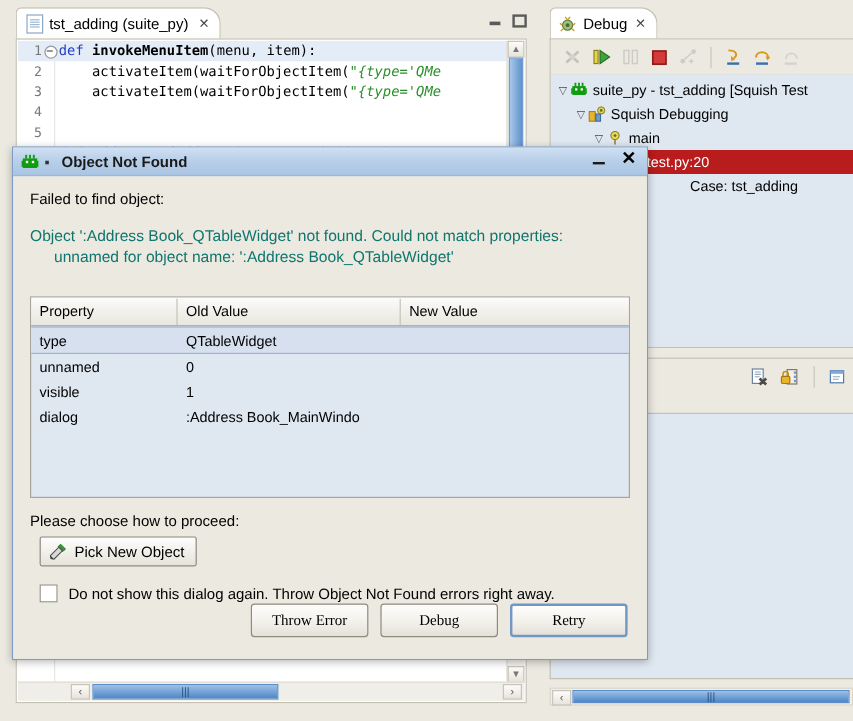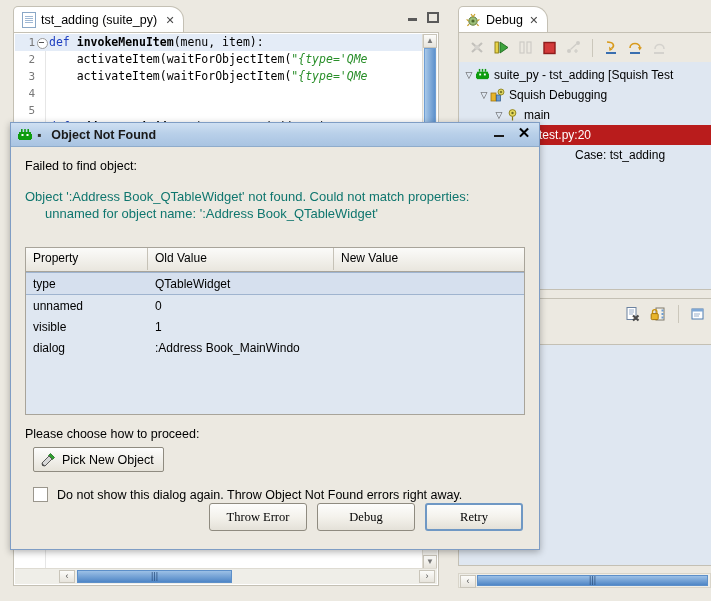--- a/index.html
+++ b/index.html
@@ -222,21 +222,21 @@
   .dlg-text2 { position:absolute; left:14px; top:41px; right:14px; font-size:13px; color:#0f766e;
     line-height:17px; }
   .dlg-text2 .ind { display:block; padding-left:20px; }
 
   .prop-table {
     position:absolute; left:14px; top:100px; width:500px; height:168px;
     background:#dfe7f1; border:1px solid #a8a49a; box-sizing:border-box;
   }
   .pt-head { display:flex; height:23px;
     background:linear-gradient(to bottom,#fbfbf9,#e9e6de);
-    border-bottom:1px solid #a8a49a; }
+    border-bottom:1px solid #a8a49a;align-items:center; }
   .pt-head div {
     font-size:12px; color:#000; padding:3px 0 0 7px; box-sizing:border-box;
     border-right:1px solid #c6c2b7; height:22px;
   }
   .pt-c1 { width:122px; }
   .pt-c2 { width:186px; }
   .pt-c3 { flex:1; border-right:none !important; }
   .pt-row { display:flex; height:21px; align-items:center; }
   .pt-row.sel { background:#d6e0ee; border-top:1px solid #9fb4cf; border-bottom:1px solid #9fb4cf; }
   .pt-row div { font-size:12px; padding-left:7px; box-sizing:border-box; }

